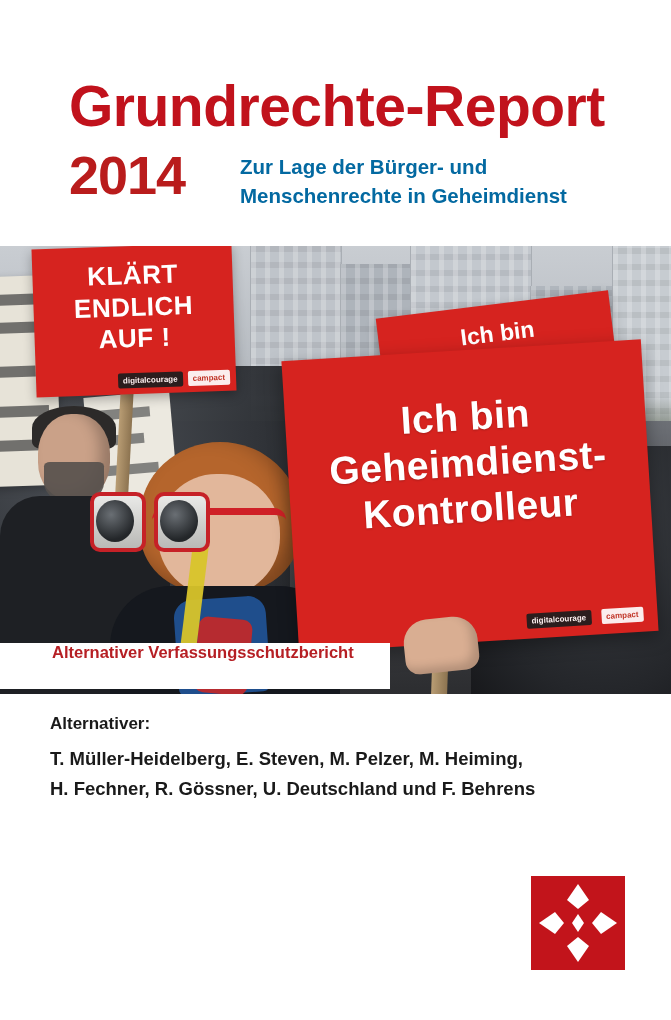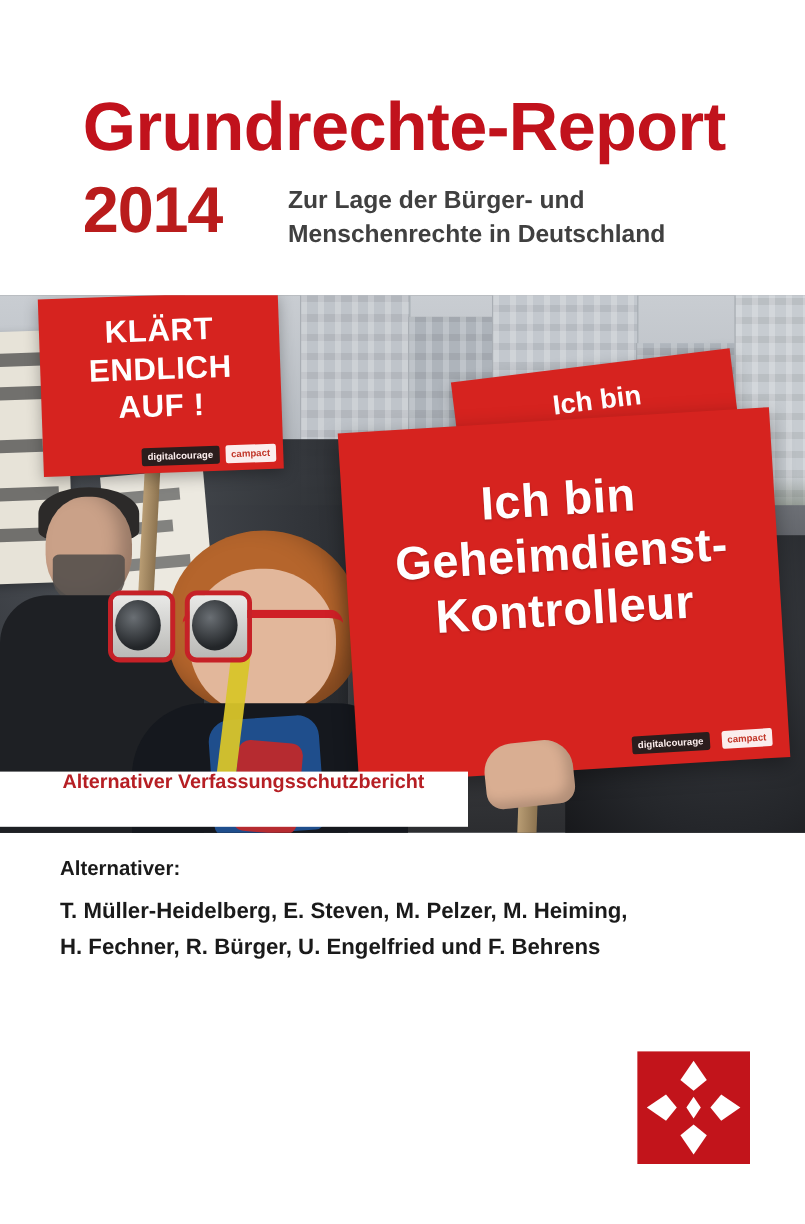--- a/index.html
+++ b/index.html
@@ -50,21 +50,21 @@
     color: #b91c1c;
     line-height: 1;
     letter-spacing: -1px;
   }
   .subtitle {
     position: absolute;
     left: 219px;
     top: 152px;
     font-size: 20.5px;
     font-weight: bold;
-    color: #404040;
+    color: #0369a1;
     line-height: 1.42;
     white-space: nowrap;
   }
 
   
   .photo {
     position: absolute;
     left: 0;
     top: 246px;
     width: 671px;
@@ -424,21 +424,21 @@
 </head>
 <body>
 
 <div class="cover">
 
   <div class="title-block">
     <div class="main-title">Grundrechte-Report</div>
     <div class="year">2014</div>
     <div class="subtitle">
       <div>Zur Lage der Bürger- und</div>
-      <div>Menschenrechte in Deutschland</div>
+      <div>Menschenrechte in Geheimdienst</div>
     </div>
   </div>
 
   <div class="photo">
     <div class="bg-sky"></div>
 
     <div class="bld b1">
         <div class="bld-windows"></div>
       </div>
     <div class="bld b2">
@@ -528,21 +528,21 @@
     <div class="hand"></div>
   </div>
 
   <div class="band">
     <div class="band-text">Alternativer Verfassungsschutzbericht</div>
   </div>
 
   <div class="editors">
     <div class="label">Alternativer:</div>
     <div class="line">T. Müller-Heidelberg, E. Steven, M. Pelzer, M. Heiming,</div>
-    <div class="line">H. Fechner, R. Bürger, U. Engelfried und F. Behrens</div>
+    <div class="line">H. Fechner, R. Gössner, U. Deutschland und F. Behrens</div>
   </div>
 
   <div class="logo">
     <svg width="94" height="94" viewBox="0 0 94 94" xmlns="http://www.w3.org/2000/svg" aria-hidden="true">
       <rect x="0" y="0" width="94" height="94" fill="#c2141b"></rect>
       <g fill="#ffffff">
         <path d="M47 8 L58 24 L47 33 L36 24 Z"></path>
         <path d="M8 47 L24 36 L33 47 L24 58 Z"></path>
         <path d="M86 47 L70 58 L61 47 L70 36 Z"></path>
         <path d="M47 86 L36 70 L47 61 L58 70 Z"></path>

